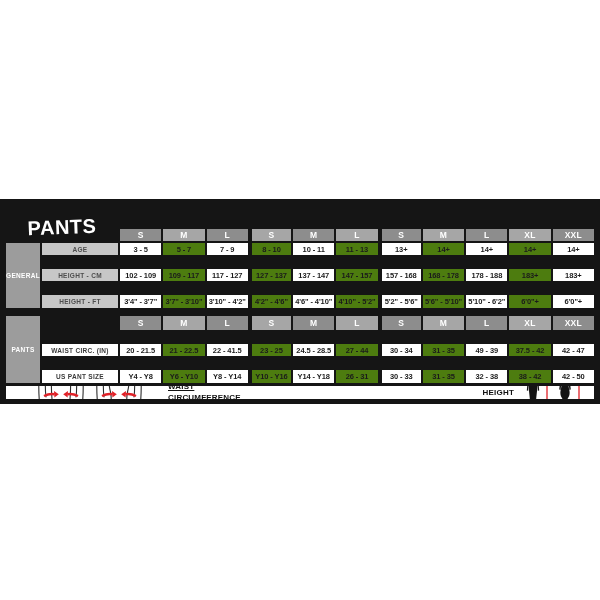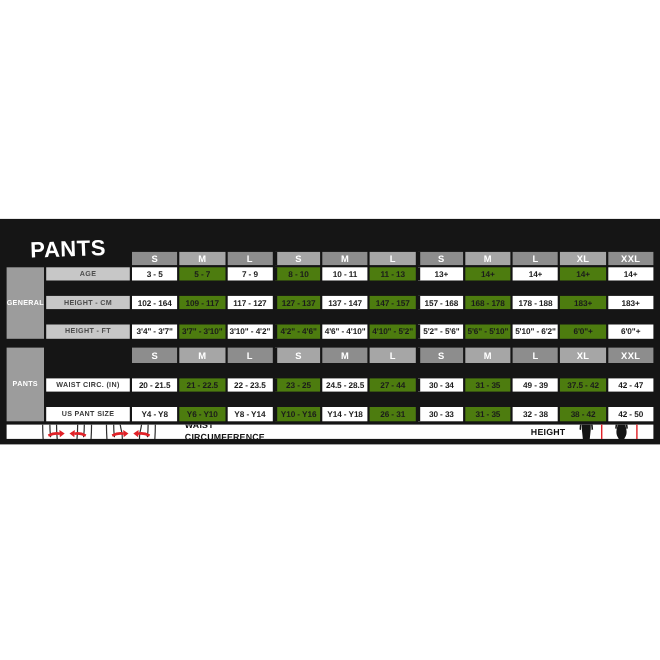--- a/index.html
+++ b/index.html
@@ -24,21 +24,21 @@
   .lblw{background:#ffffff;color:#3a3a3a;}
   .blank{background:transparent;}
   .title{color:#fff;font-size:20px;letter-spacing:.5px;display:flex;align-items:center;
          justify-content:center;transform:rotate(-2deg);}
   .ghead{color:#fff;font-size:12.5px;letter-spacing:.8px;display:flex;align-items:center;
          justify-content:center;border-left:2px solid #f2f2f2;margin-top:44px;}
   .sp3{grid-column:span 3}.sp5{grid-column:span 5}
   .spacer{height:4px;}
   .legendbar{margin-top:3px;flex:1;background:#ffffff;display:flex;align-items:center;overflow:hidden;}
   .torsos{display:flex;margin-left:26px;}
-  .waistlabel{width:86px;margin-left:20px;font-size:8px;color:#111;letter-spacing:.2px;line-height:1.35;}
+  .waistlabel{width:86px;margin-left:20px;font-size:8px;color:#111;letter-spacing:.2px;line-height:1.35;text-decoration:underline;}
   .flexgap{flex:1;}
   .heightlabel{font-size:8px;color:#111;letter-spacing:.2px;margin-right:8px;margin-left:13px;}
   .figures{display:flex;margin-right:8px;}
 </style>
 </head>
 <body>
 
 <div class="canvas">
   <div class="panel">
     <div class="table">
@@ -77,21 +77,21 @@
             <div class="c w">10 - 11</div>
             <div class="c g">11 - 13</div>
             <div class="c w gs">13+</div>
             <div class="c g">14+</div>
             <div class="c w">14+</div>
             <div class="c g">14+</div>
             <div class="c w">14+</div>
           </div>
           <div class="trow s r12">
             <div class="c lbl lblg">HEIGHT - CM</div>
-            <div class="c w">102 - 164</div>
+            <div class="c w">102 - 109</div>
             <div class="c g">109 - 117</div>
             <div class="c w">117 - 127</div>
             <div class="c g gs">127 - 137</div>
             <div class="c w">137 - 147</div>
             <div class="c g">147 - 157</div>
             <div class="c w gs">157 - 168</div>
             <div class="c g">168 - 178</div>
             <div class="c w">178 - 188</div>
             <div class="c g">183+</div>
             <div class="c w">183+</div>
@@ -129,21 +129,21 @@
             <div class="c h0 gs">S</div>
             <div class="c h1">M</div>
             <div class="c h0">L</div>
             <div class="c h1">XL</div>
             <div class="c h0">XXL</div>
           </div>
           <div class="trow s r12">
             <div class="c lbl lblw">WAIST CIRC. (IN)</div>
             <div class="c w">20 - 21.5</div>
             <div class="c g">21 - 22.5</div>
-            <div class="c w">22 - 23.5</div>
+            <div class="c w">22 - 41.5</div>
             <div class="c g gs">23 - 25</div>
             <div class="c w">24.5 - 28.5</div>
             <div class="c g">27 - 44</div>
             <div class="c w gs">30 - 34</div>
             <div class="c g">31 - 35</div>
             <div class="c w">49 - 39</div>
             <div class="c g">37.5 - 42</div>
             <div class="c w">42 - 47</div>
           </div>
           <div class="trow s r13">

